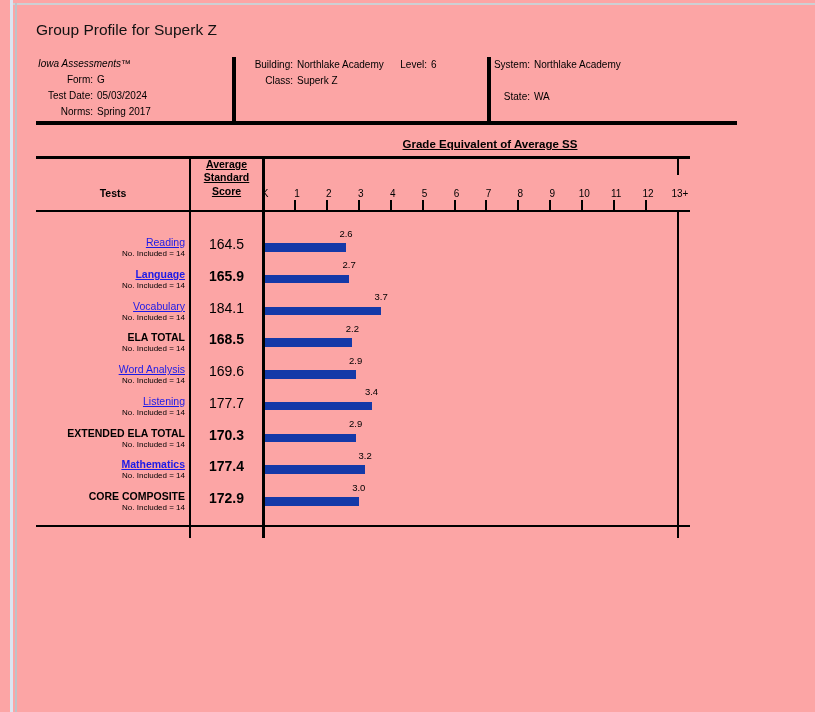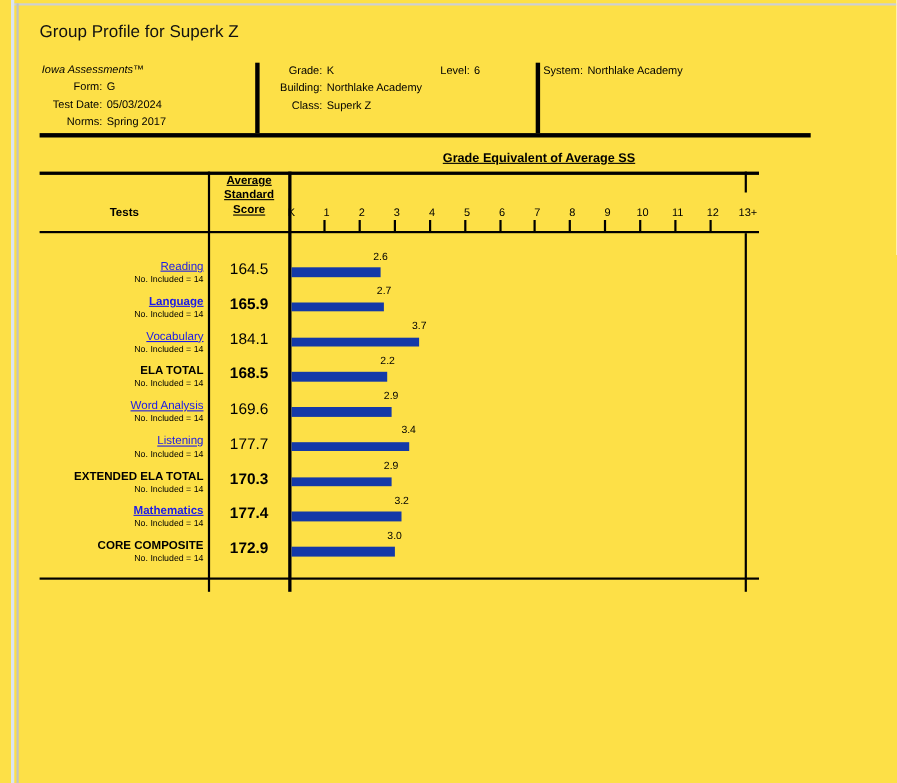--- a/index.html
+++ b/index.html
@@ -1,16 +1,16 @@
 <!DOCTYPE html>
 <html><head>
 <meta charset="utf-8">
 <style>
   html,body{margin:0;padding:0;background:#fff;}
-  .canvas{position:relative;width:815px;height:712px;background:#fde047;overflow:hidden;
+  .canvas{position:relative;width:815px;height:712px;background:#fca5a5;overflow:hidden;
           font-family:"Liberation Sans","DejaVu Sans",sans-serif;color:#000;}
   .abs{position:absolute;}
   .hl,.vl{position:absolute;background:#000;}
   
   .frame-top{position:absolute;left:12px;top:3px;right:0;height:2px;background:#cdd0d4;}
   .frame-blue{position:absolute;left:10px;top:0;width:3px;height:712px;background:#dbe5f1;}
   .frame-gray{position:absolute;left:15px;top:3px;width:2px;height:709px;background:#bfc2c7;}
   
   .page-title{position:absolute;left:36px;top:21px;font-size:15.5px;color:#111;}
   
@@ -58,34 +58,34 @@
   <div class="ib" style="left:36px;top:56px;">
     <div class="row product">Iowa Assessments™</div>
     <div class="row"><span class="lbl" style="width:57px;">Form:</span><span class="val">G</span></div>
     <div class="row"><span class="lbl" style="width:57px;">Test Date:</span><span class="val">05/03/2024</span></div>
     <div class="row"><span class="lbl" style="width:57px;">Norms:</span><span class="val">Spring 2017</span></div>
   </div>
 
   <div class="vl" style="left:232px;top:57px;width:4px;height:64px;"></div>
 
   <div class="ib" style="left:238px;top:57px;">
-    <div class="row"><span class="lbl" style="width:55px;">Grade:</span><span class="val">K</span></div>
     <div class="row"><span class="lbl" style="width:55px;">Building:</span><span class="val">Northlake Academy</span></div>
     <div class="row"><span class="lbl" style="width:55px;">Class:</span><span class="val">Superk Z</span></div>
   </div>
 
   <div class="ib" style="left:385px;top:57px;">
     <div class="row"><span class="lbl" style="width:42px;">Level:</span><span class="val">6</span></div>
   </div>
 
   <div class="vl" style="left:487px;top:57px;width:4px;height:64px;"></div>
 
   <div class="ib" style="left:470px;top:57px;">
     <div class="row"><span class="lbl" style="width:60px;">System:</span><span class="val">Northlake Academy</span></div>
     <div class="row"></div>
+    <div class="row"><span class="lbl" style="width:60px;">State:</span><span class="val">WA</span></div>
   </div>
 
   <div class="hl" style="left:36px;top:120.5px;width:701px;height:4.5px;"></div>
 
   <div class="chart-title">Grade Equivalent of Average SS</div>
 
   <div class="hl" style="left:36px;top:156px;width:654px;height:2.5px;"></div>
   <div class="hl" style="left:36px;top:210px;width:654px;height:2px;"></div>
   <div class="hl" style="left:36px;top:525px;width:654px;height:2px;"></div>
   <div class="vl" style="left:189px;top:156px;width:2px;height:382px;"></div>

